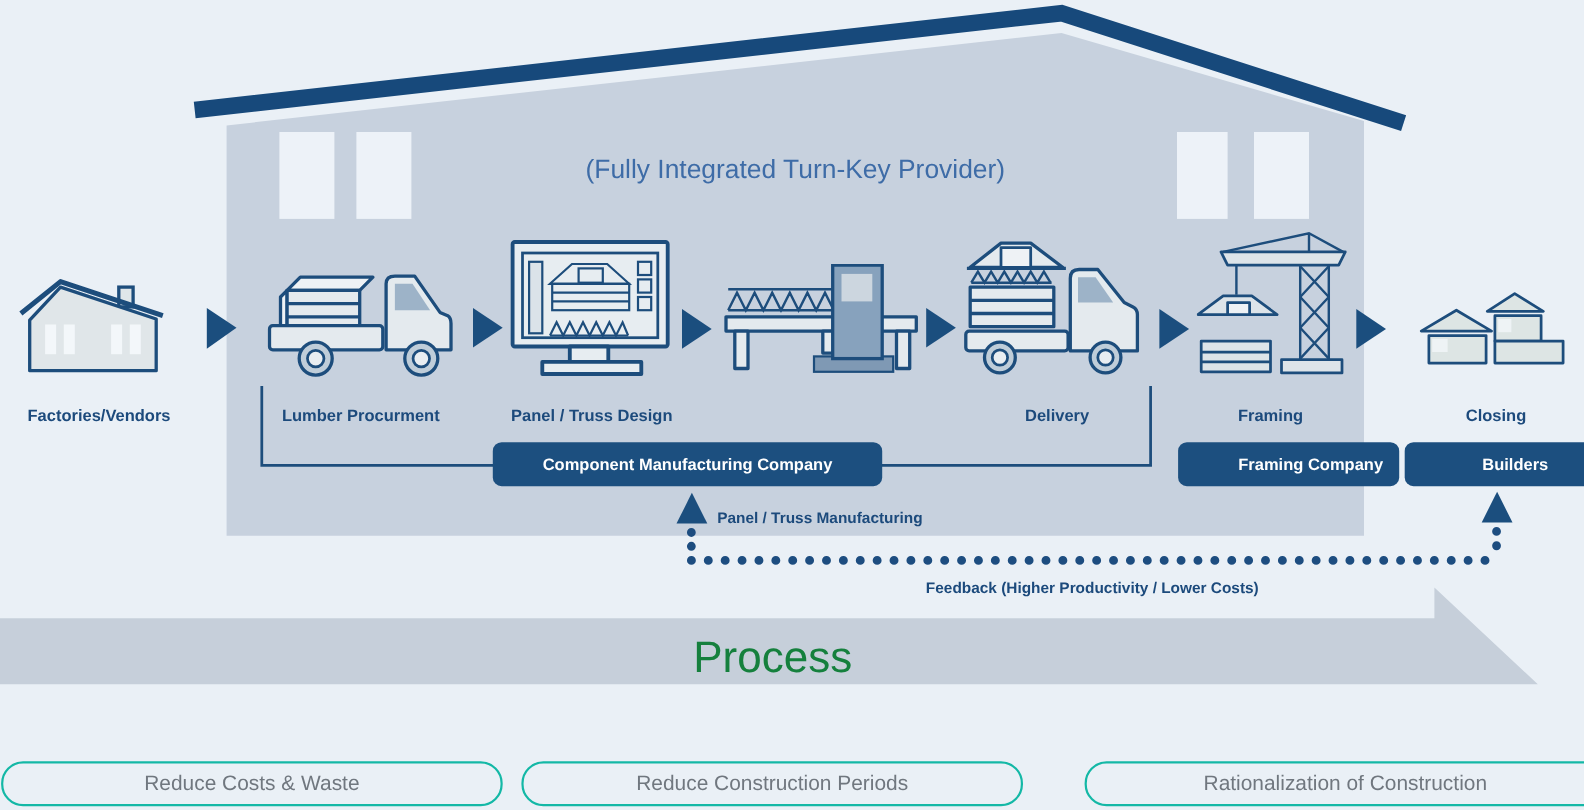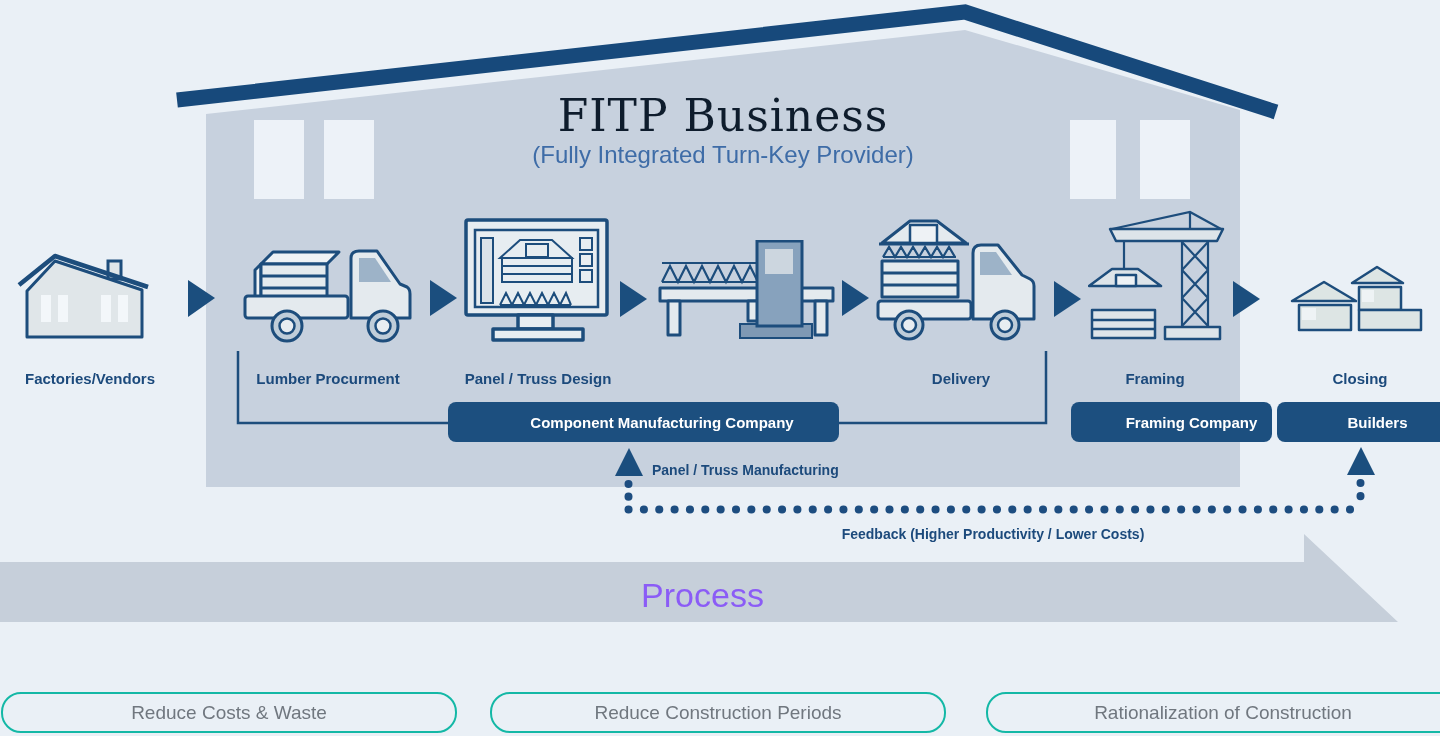--- a/index.html
+++ b/index.html
@@ -10,21 +10,21 @@
   .bg-svg{position:absolute;left:0;top:0;}
   .title{font-family:"DejaVu Serif",serif;font-size:44px;color:#0e1c2c;
          text-align:center;letter-spacing:1px;}
   .subtitle{font-size:24px;color:#3e6ca7;text-align:center;}
   .stage-label{font-size:15px;font-weight:bold;color:#1c4a7c;text-align:center;}
   .company-box{background:#1c4f7f;border-radius:8px;height:40px;display:flex;
                align-items:center;justify-content:center;color:#ffffff;
                font-size:15px;font-weight:bold;}
   .annot{font-size:14px;font-weight:bold;color:#1c4a7c;}
   .annot-center{text-align:center;}
-  .process-label{font-size:34px;color:#8b5cf6;text-align:center;}
+  .process-label{font-size:40px;color:#15803d;text-align:center;}
   .sig-heading{font-size:24px;color:#3e6ca7;text-align:center;}
   .pill{border:2px solid #14b8a6;border-radius:20px;height:37px;display:flex;
         align-items:center;justify-content:center;color:#70777f;font-size:19px;
         background:transparent;}
 </style>
 </head>
 <body>
 
 <div id="canvas">
 
@@ -196,37 +196,36 @@
         <polygon points="4,49 36,30 68,49" fill="#dde5e4"></polygon>
         <rect x="71" y="35" width="42" height="23" fill="#dde5e4"></rect>
         <polygon points="64,31 89,15 115,31" fill="#dde5e4"></polygon>
         <rect x="71" y="58" width="62" height="20" fill="#dde5e4"></rect>
       </g>
       <rect x="14" y="56" width="14" height="12" fill="#eef3f5"></rect>
       <rect x="74" y="38" width="12" height="12" fill="#eef3f5"></rect>
     </svg>
   </div>
 
-  <div class="abs title" style="left:448px;top:90px;width:550px;">FITP Business</div>
   <div class="abs subtitle" style="left:448px;top:141px;width:550px;">(Fully Integrated Turn-Key Provider)</div>
 
   <div class="abs stage-label" style="left:10px;top:370px;width:160px;">Factories/Vendors</div>
   <div class="abs stage-label" style="left:238px;top:370px;width:180px;">Lumber Procurment</div>
   <div class="abs stage-label" style="left:448px;top:370px;width:180px;">Panel / Truss Design</div>
   <div class="abs stage-label" style="left:871px;top:370px;width:180px;">Delivery</div>
   <div class="abs stage-label" style="left:1065px;top:370px;width:180px;">Framing</div>
   <div class="abs stage-label" style="left:1270px;top:370px;width:180px;">Closing</div>
 
-  <div class="abs company-box" style="left:448px;top:402px;width:354px;padding-left:37px;">Component Manufacturing Company</div>
+  <div class="abs company-box" style="left:448px;top:402px;width:354px;">Component Manufacturing Company</div>
   <div class="abs company-box" style="left:1071px;top:402px;width:161px;padding-left:40px;">Framing Company</div>
   <div class="abs company-box" style="left:1277px;top:402px;width:161px;padding-left:20px;">Builders</div>
 
   <div class="abs annot" style="left:652px;top:462px;">Panel / Truss Manufacturing</div>
   <div class="abs annot annot-center" style="left:793px;top:526px;width:400px;">Feedback (Higher Productivity / Lower Costs)</div>
 
   <div class="abs process-label" style="left:600px;top:576px;width:205px;">Process</div>
 
 
   <div class="abs pill" style="left:1px;top:692px;width:452px;">Reduce Costs &amp; Waste</div>
-  <div class="abs pill" style="left:490px;top:692px;width:452px;">Reduce Construction Periods</div>
+  <div class="abs pill" style="left:474px;top:692px;width:452px;">Reduce Construction Periods</div>
   <div class="abs pill" style="left:986px;top:692px;width:470px;">Rationalization of Construction</div>
 
 </div>
 
 </body></html>

